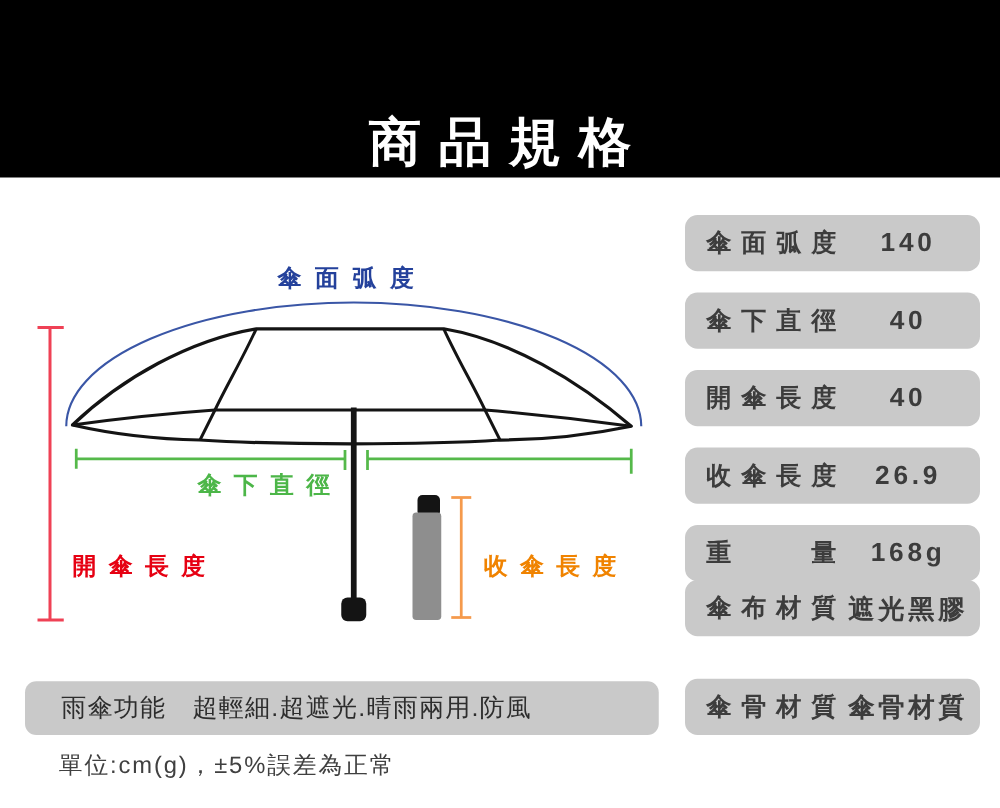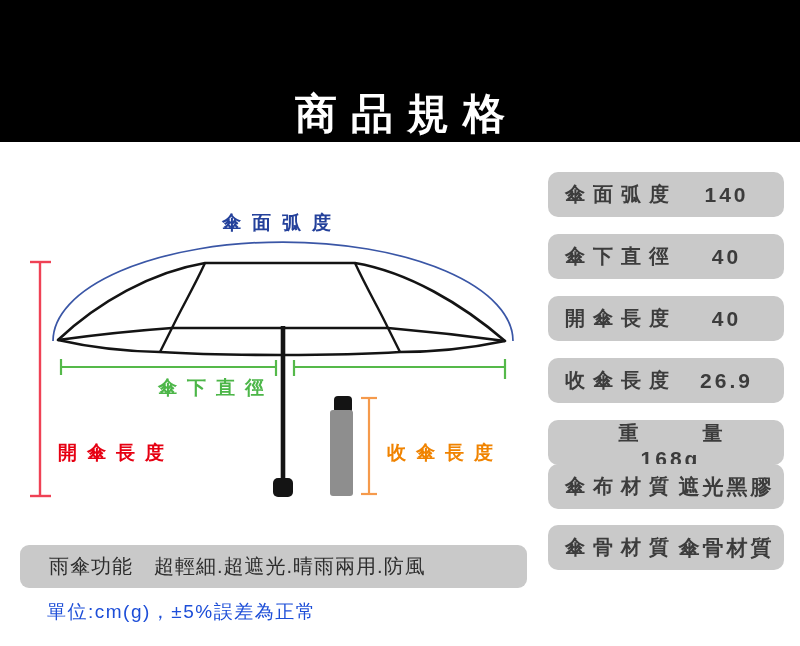--- a/index.html
+++ b/index.html
@@ -33,30 +33,30 @@
     box-sizing:border-box;padding-left:17px;
   }
   .spec-row .lab{
     color:#3c3c3c;font-size:20px;font-weight:bold;letter-spacing:8px;white-space:pre;
   }
   .spec-row .val{
     color:#3c3c3c;font-size:21px;font-weight:bold;letter-spacing:3px;
     width:112px;text-align:center;margin-right:8px;white-space:nowrap;
   }
   .row0{top:172px;}.row1{top:234px;}.row2{top:296px;}
-  .row3{top:358px;}.row4{top:420px;flex-direction:column;}.row5{top:464px;}.row6{top:525px;}
+  .row3{top:358px;}.row4{top:420px;}.row5{top:464px;}.row6{top:543px;}
   
   .function-box{
     position:absolute;left:20px;top:545px;width:507px;height:43px;
     background:#c9c9c9;border-radius:9px;
     display:flex;align-items:center;box-sizing:border-box;padding-left:29px;
   }
   .function-box .ftext{color:#2d2d2d;font-size:20px;letter-spacing:1px;white-space:pre;}
   .unit-note{
-    position:absolute;left:47px;top:599px;color:#1d4ed8;
+    position:absolute;left:47px;top:599px;color:#404040;
     font-size:19px;letter-spacing:1.5px;white-space:pre;
   }
 </style>
 </head>
 <body>
 
 <div class="header">
   <div class="title">商品規格</div>
 </div>
 

